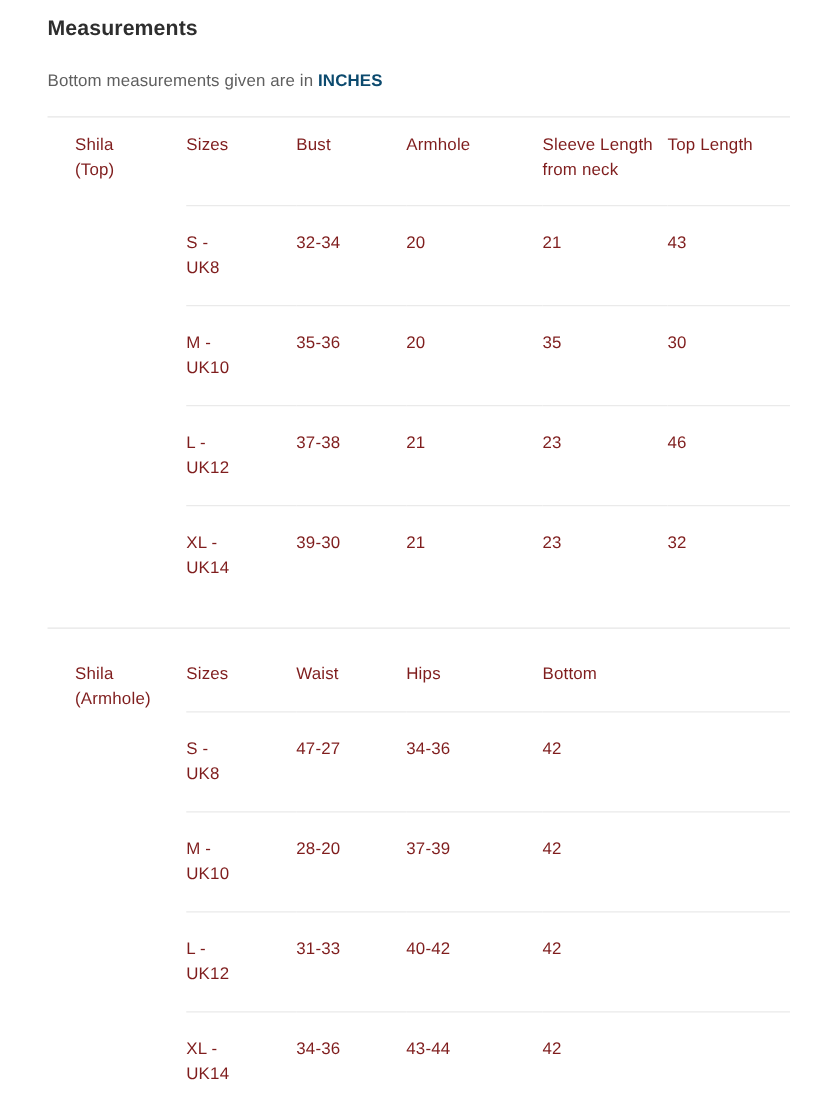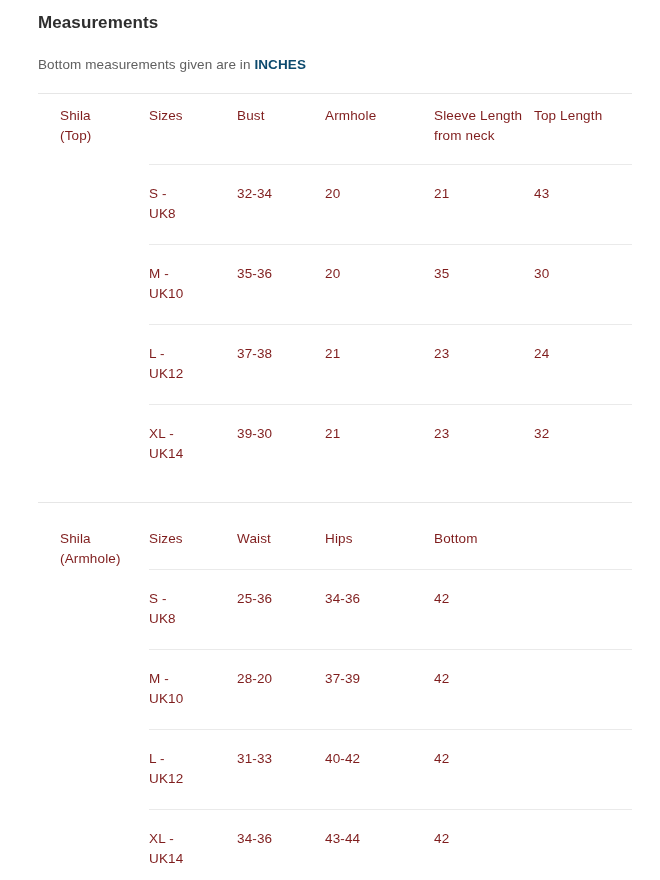--- a/index.html
+++ b/index.html
@@ -173,21 +173,21 @@
 
       <tr class="sep">
         <td class="noline data-cell"></td>
         <td class="line data-cell">
           <div>L -</div>
           <div>UK12</div>
         </td>
         <td class="line data-cell">37-38</td>
         <td class="line data-cell">21</td>
         <td class="line data-cell">23</td>
-        <td class="line data-cell">24</td>
+        <td class="line data-cell">46</td>
       </tr>
 
       <tr class="sep">
         <td class="noline data-cell"></td>
         <td class="line data-cell">
           <div>XL -</div>
           <div>UK14</div>
         </td>
         <td class="line data-cell">39-30</td>
         <td class="line data-cell">21</td>
@@ -220,21 +220,21 @@
         <td class="hdr-cell">Hips</td>
         <td class="hdr-cell">Bottom</td>
       </tr>
 
       <tr class="sep">
         <td class="noline data-cell"></td>
         <td class="line data-cell">
           <div>S -</div>
           <div>UK8</div>
         </td>
-        <td class="line data-cell">25-36</td>
+        <td class="line data-cell">47-27</td>
         <td class="line data-cell">34-36</td>
         <td class="line data-cell">42</td>
       </tr>
 
       <tr class="sep">
         <td class="noline data-cell"></td>
         <td class="line data-cell">
           <div>M -</div>
           <div>UK10</div>
         </td>

